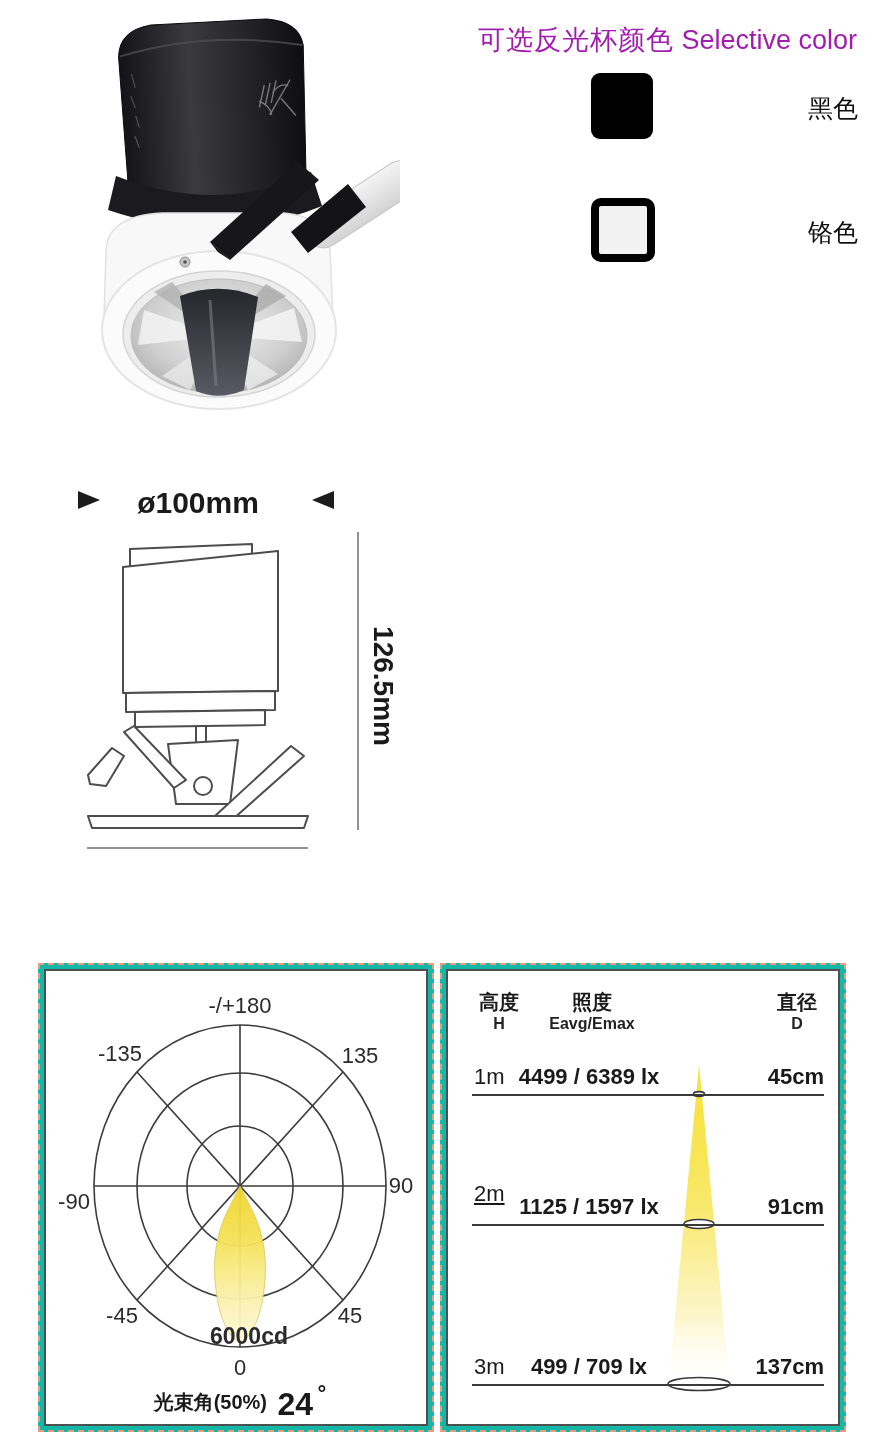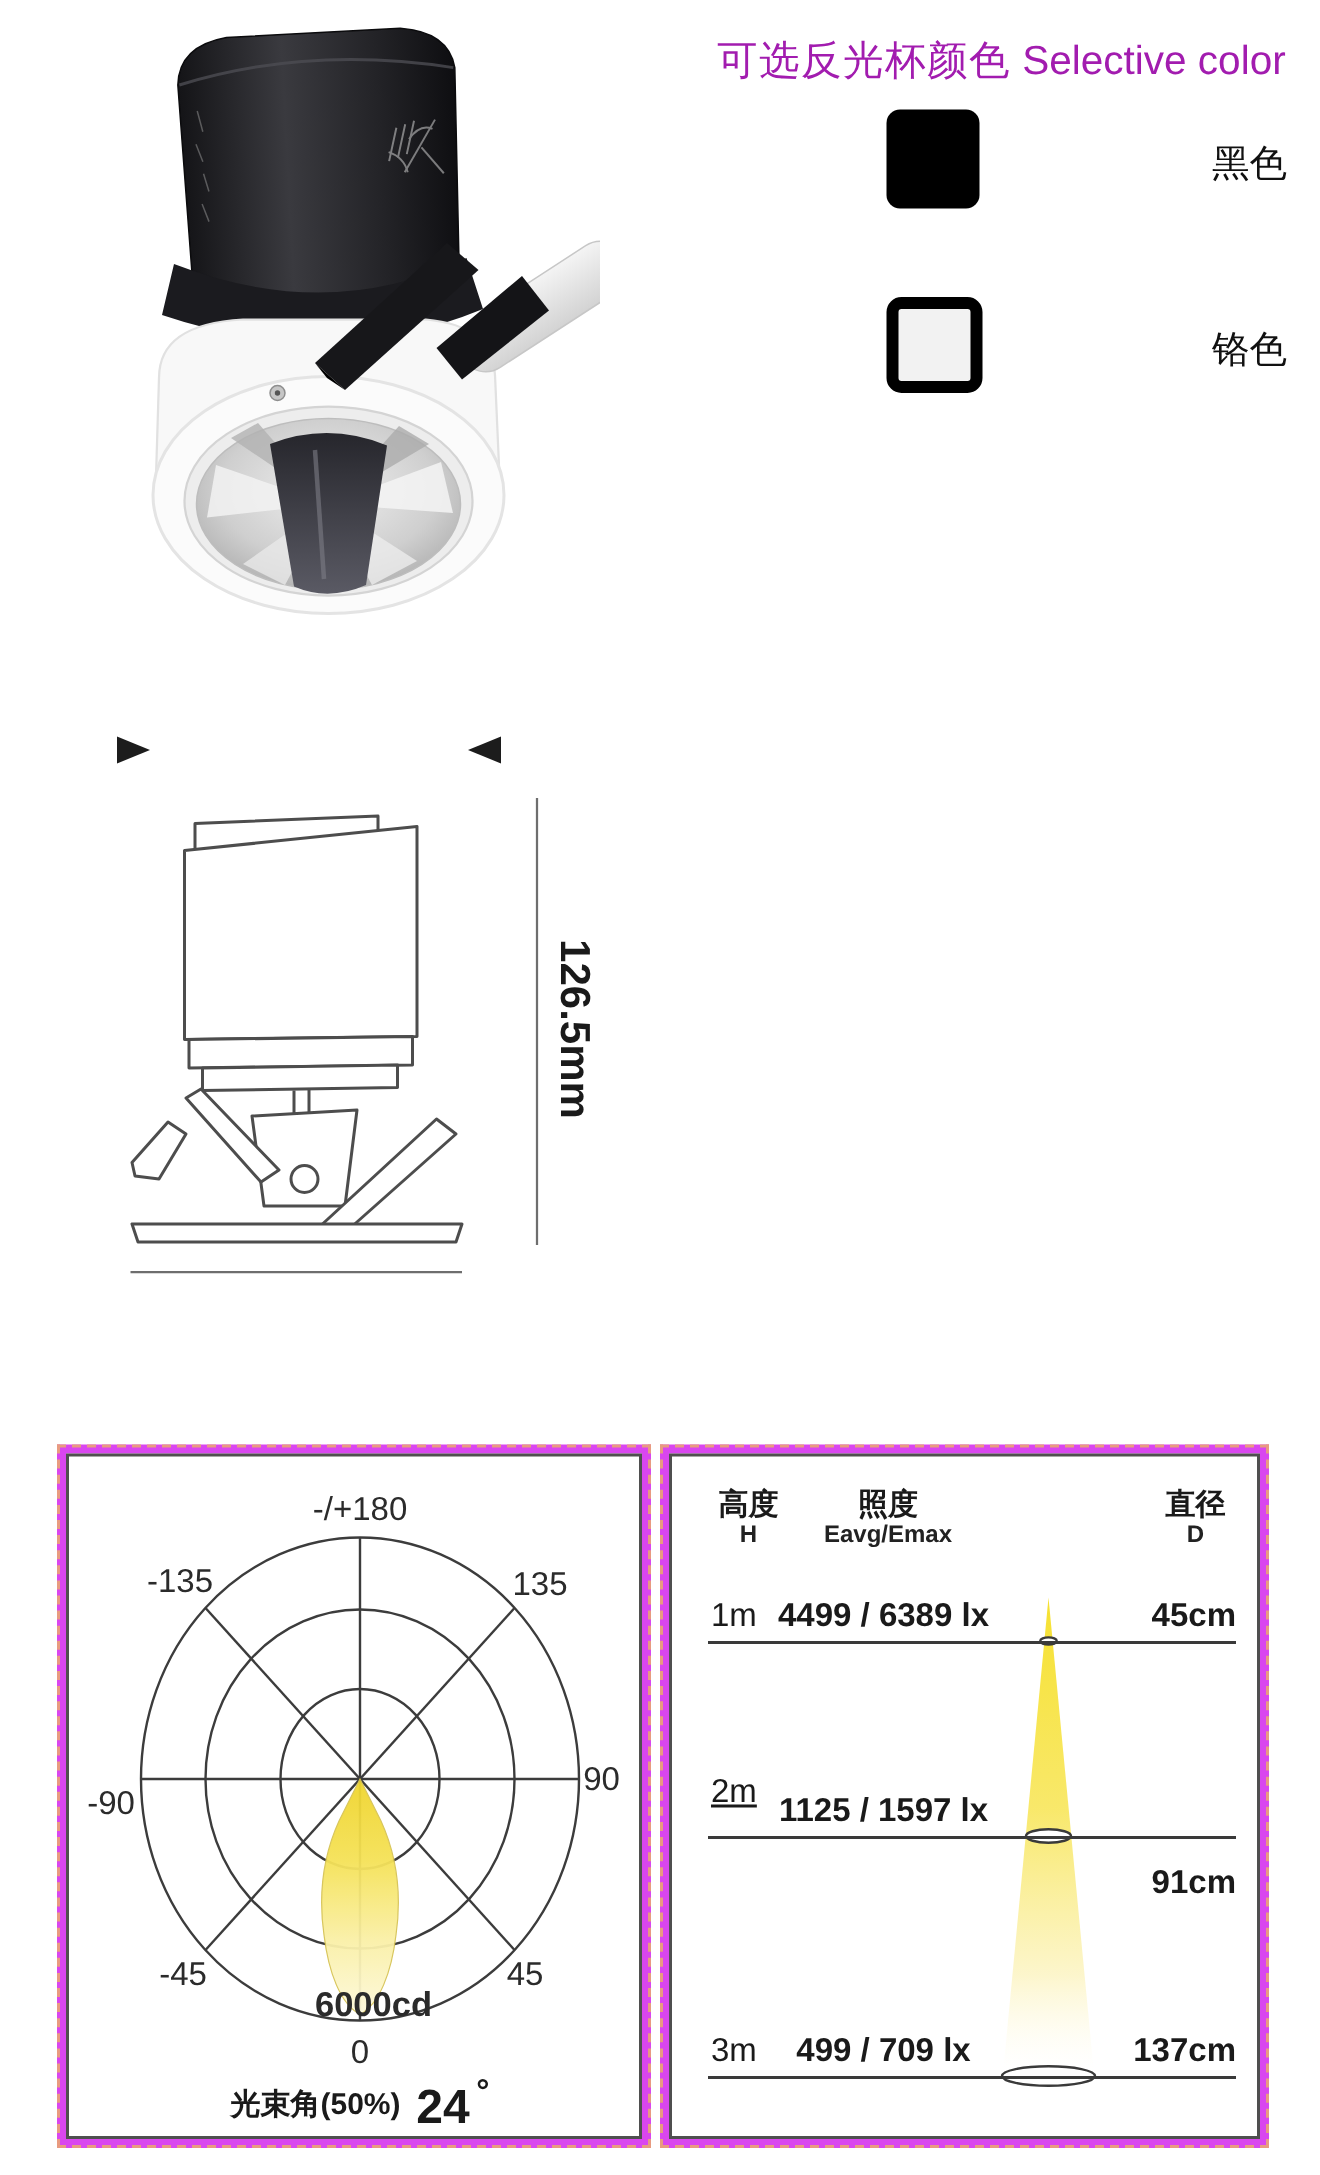--- a/index.html
+++ b/index.html
@@ -20,21 +20,21 @@
   .opt-label.chrome{left:778px;top:216px;}
 
   
   .dim-wrap{left:60px;top:480px;width:350px;height:420px;}
   .dim-top{left:118px;top:486px;width:160px;font-size:30px;}
   .dim-bottom{left:118px;top:855px;width:160px;font-size:28px;}
   .dim-height{left:307px;top:669px;width:150px;height:34px;font-size:28px;
               transform:rotate(90deg);text-align:center;}
 
   
-  .panel{position:absolute;border:2px dashed #e89b80;background:#d946ef;}
+  .panel{position:absolute;border:2px dashed #e89b80;background:#14b8a6;}
   .panel-inner{position:absolute;inset:4px;border:2px solid #4f4f4f;background:#fff;}
   .panel-left{left:38px;top:963px;width:392px;height:465px;}
   .panel-right{left:440px;top:963px;width:402px;height:465px;}
 
   
   .tick{font-size:22px;color:#2b2b2b;}
   .t-top{left:150px;top:28px;width:100px;}
   .t-tl{left:45px;top:76px;width:70px;}
   .t-tr{left:285px;top:78px;width:70px;}
   .t-l{left:4px;top:224px;width:60px;}
@@ -159,20 +159,21 @@
       <polygon points="28,295 52,268 64,276 46,306 30,304"></polygon>
       <polygon points="64,252 74,246 126,300 114,308"></polygon>
       <polygon points="155,336 231,266 244,276 172,340"></polygon>
       <polygon points="28,336 248,336 244,348 32,348"></polygon>
     </g>
     <g stroke="#6e6e6e" stroke-width="1.5">
       <line x1="27" y1="368" x2="248" y2="368"></line>
       <line x1="298" y1="52" x2="298" y2="350"></line>
     </g>
   </svg>
+  <div class="abs dim-top ctr b">ø100mm</div>
   <div class="abs dim-height b">126.5mm</div>
 
   <div class="panel panel-left">
     <div class="panel-inner"></div>
     <svg class="abs" style="left:0;top:0;" width="392" height="465" viewBox="0 0 392 465">
       <defs>
         <linearGradient id="globe" x1="0" y1="0" x2="0" y2="1">
           <stop offset="0" stop-color="#f0d52c"></stop>
             <stop offset="0.35" stop-color="#f5e258"></stop>
           <stop offset="0.68" stop-color="#faf0a6"></stop>
@@ -237,21 +238,21 @@
     <div>
       <div class="abs row-h" style="top:99px;">1m</div>
       <div class="abs row-lux" style="top:99px;">4499 / 6389 lx</div>
       <div class="abs row-d" style="top:99px;">45cm</div>
       <div class="row-line" style="top:129px;"></div>
     </div>
 
     <div>
       <div class="abs row-h" style="top:216px;text-decoration:underline;">2m</div>
       <div class="abs row-lux" style="top:229px;">1125 / 1597 lx</div>
-      <div class="abs row-d" style="top:229px;margin-top:48px;">91cm</div>
+      <div class="abs row-d" style="top:229px;">91cm</div>
       <div class="row-line" style="top:259px;"></div>
     </div>
 
     <div>
       <div class="abs row-h" style="top:389px;">3m</div>
       <div class="abs row-lux" style="top:389px;">499 / 709 lx</div>
       <div class="abs row-d" style="top:389px;">137cm</div>
       <div class="row-line" style="top:419px;"></div>
     </div>
   </div>

